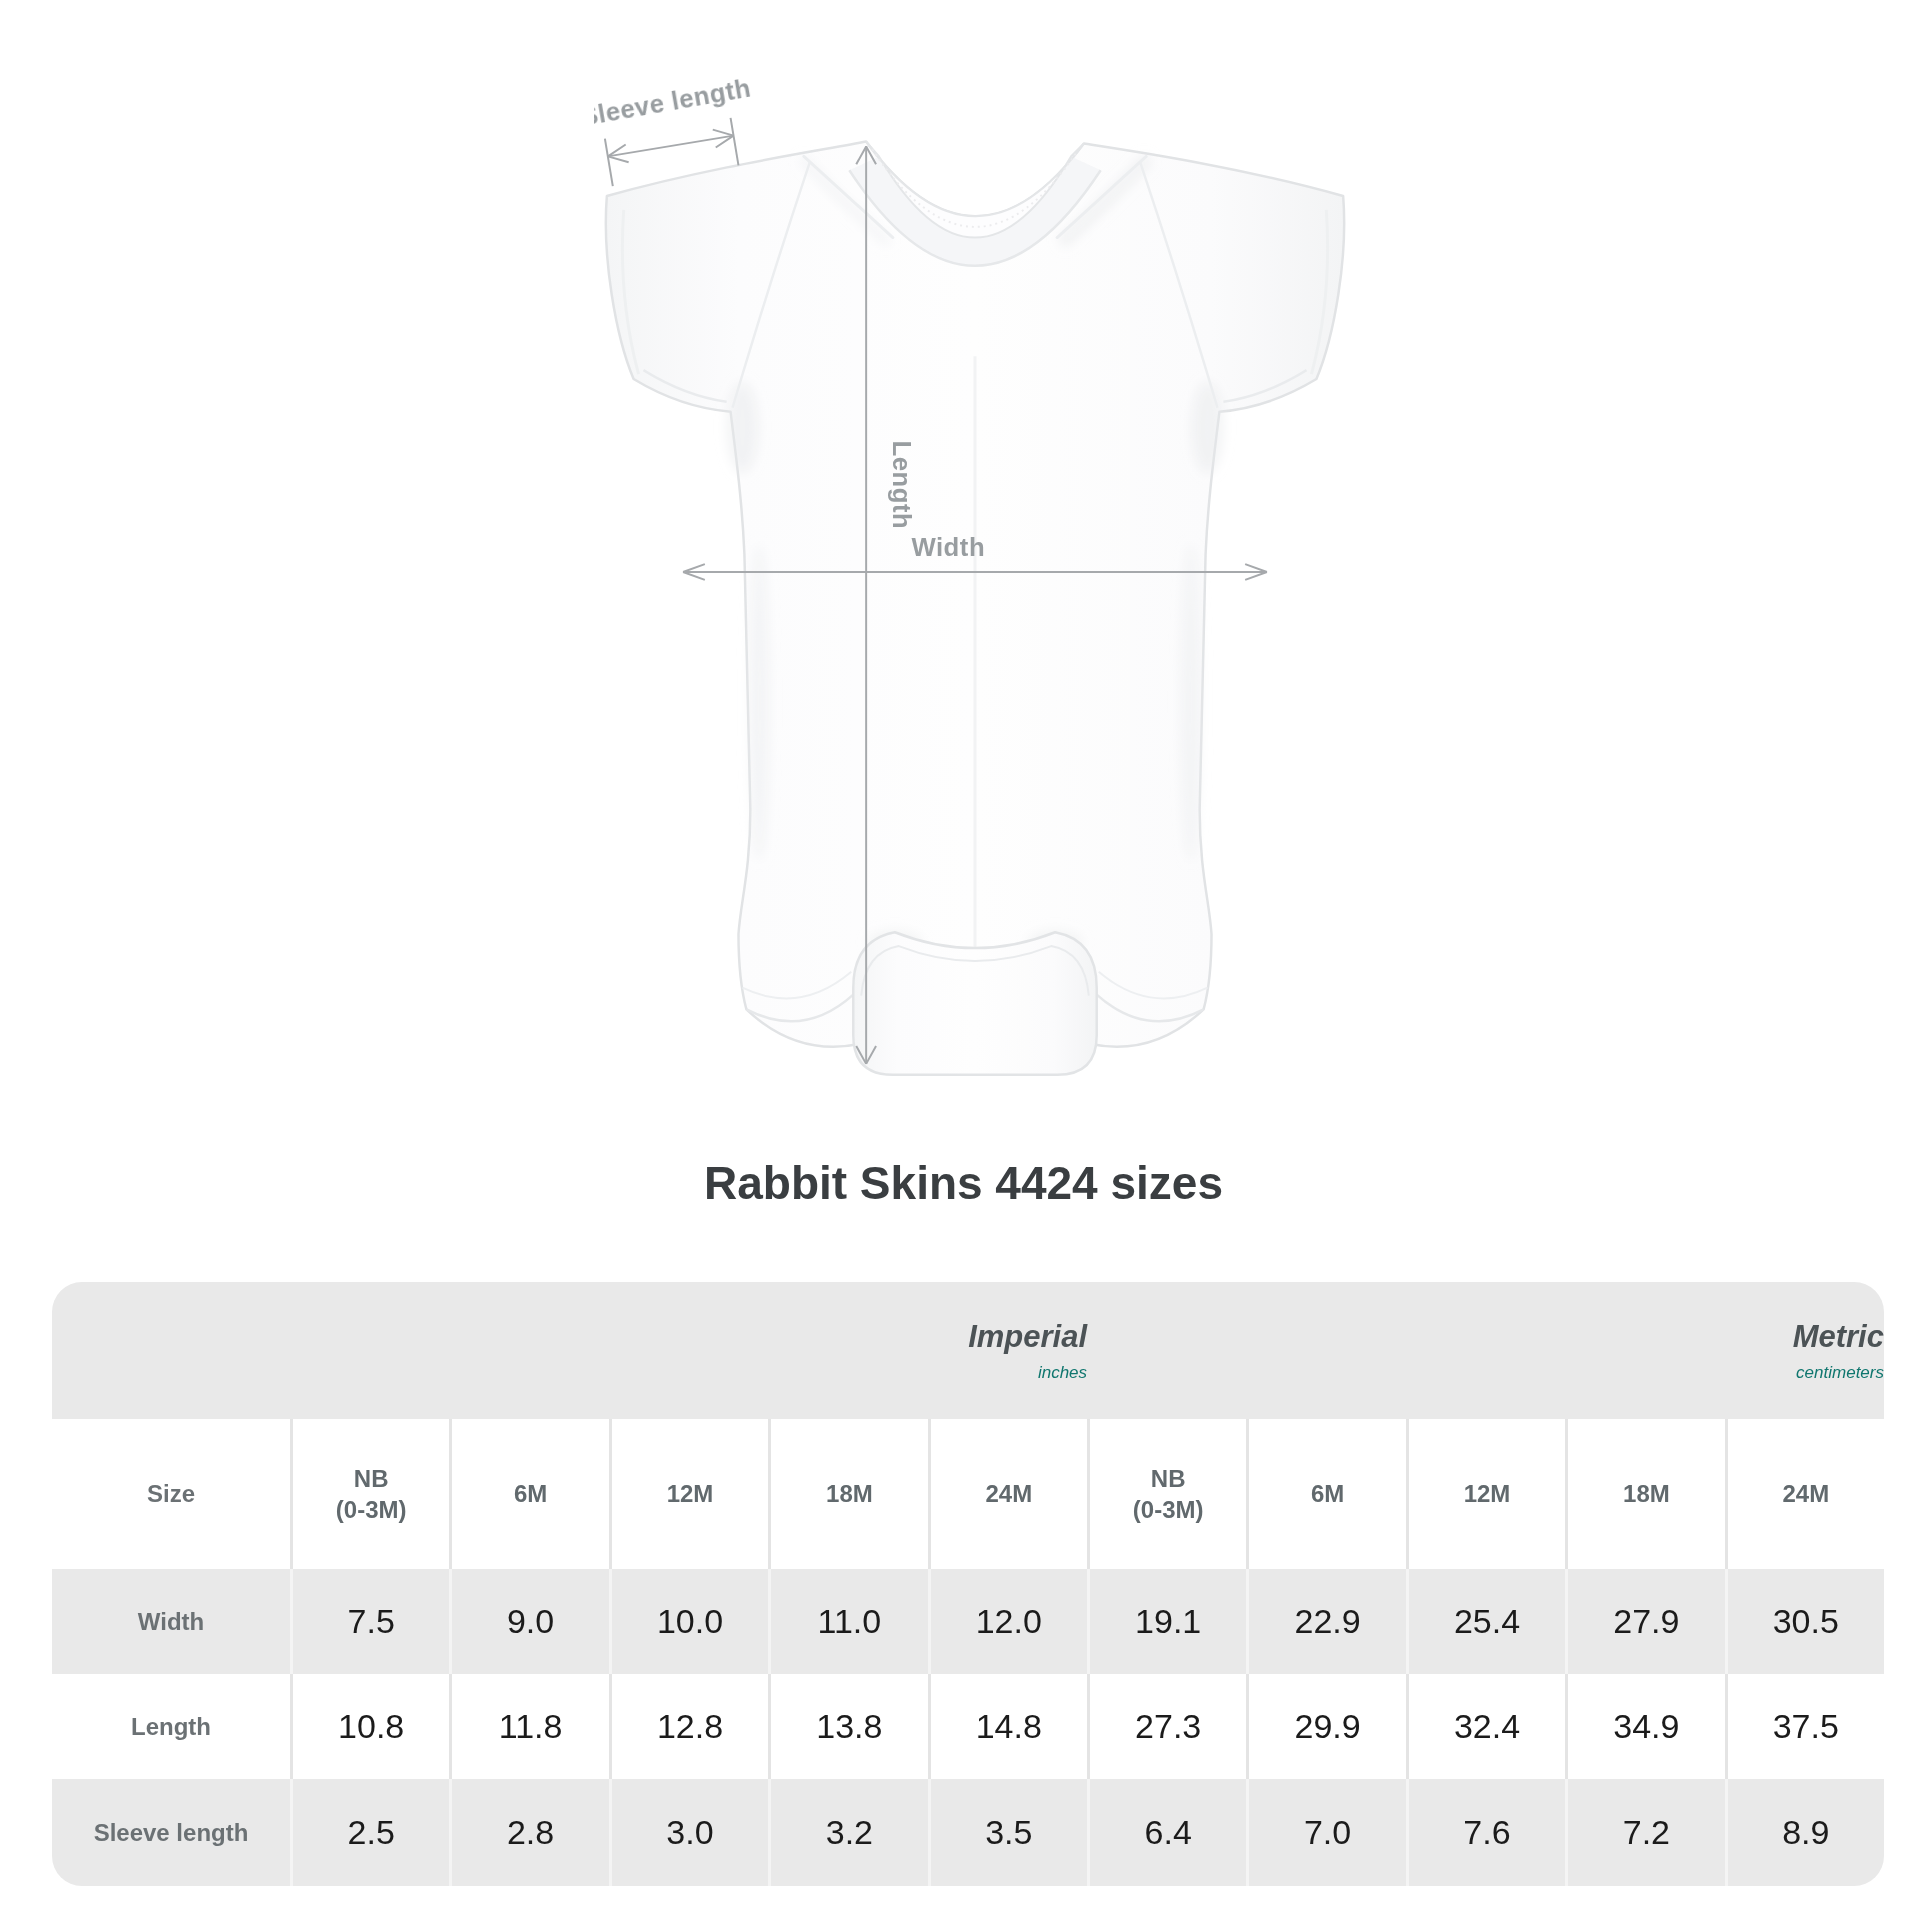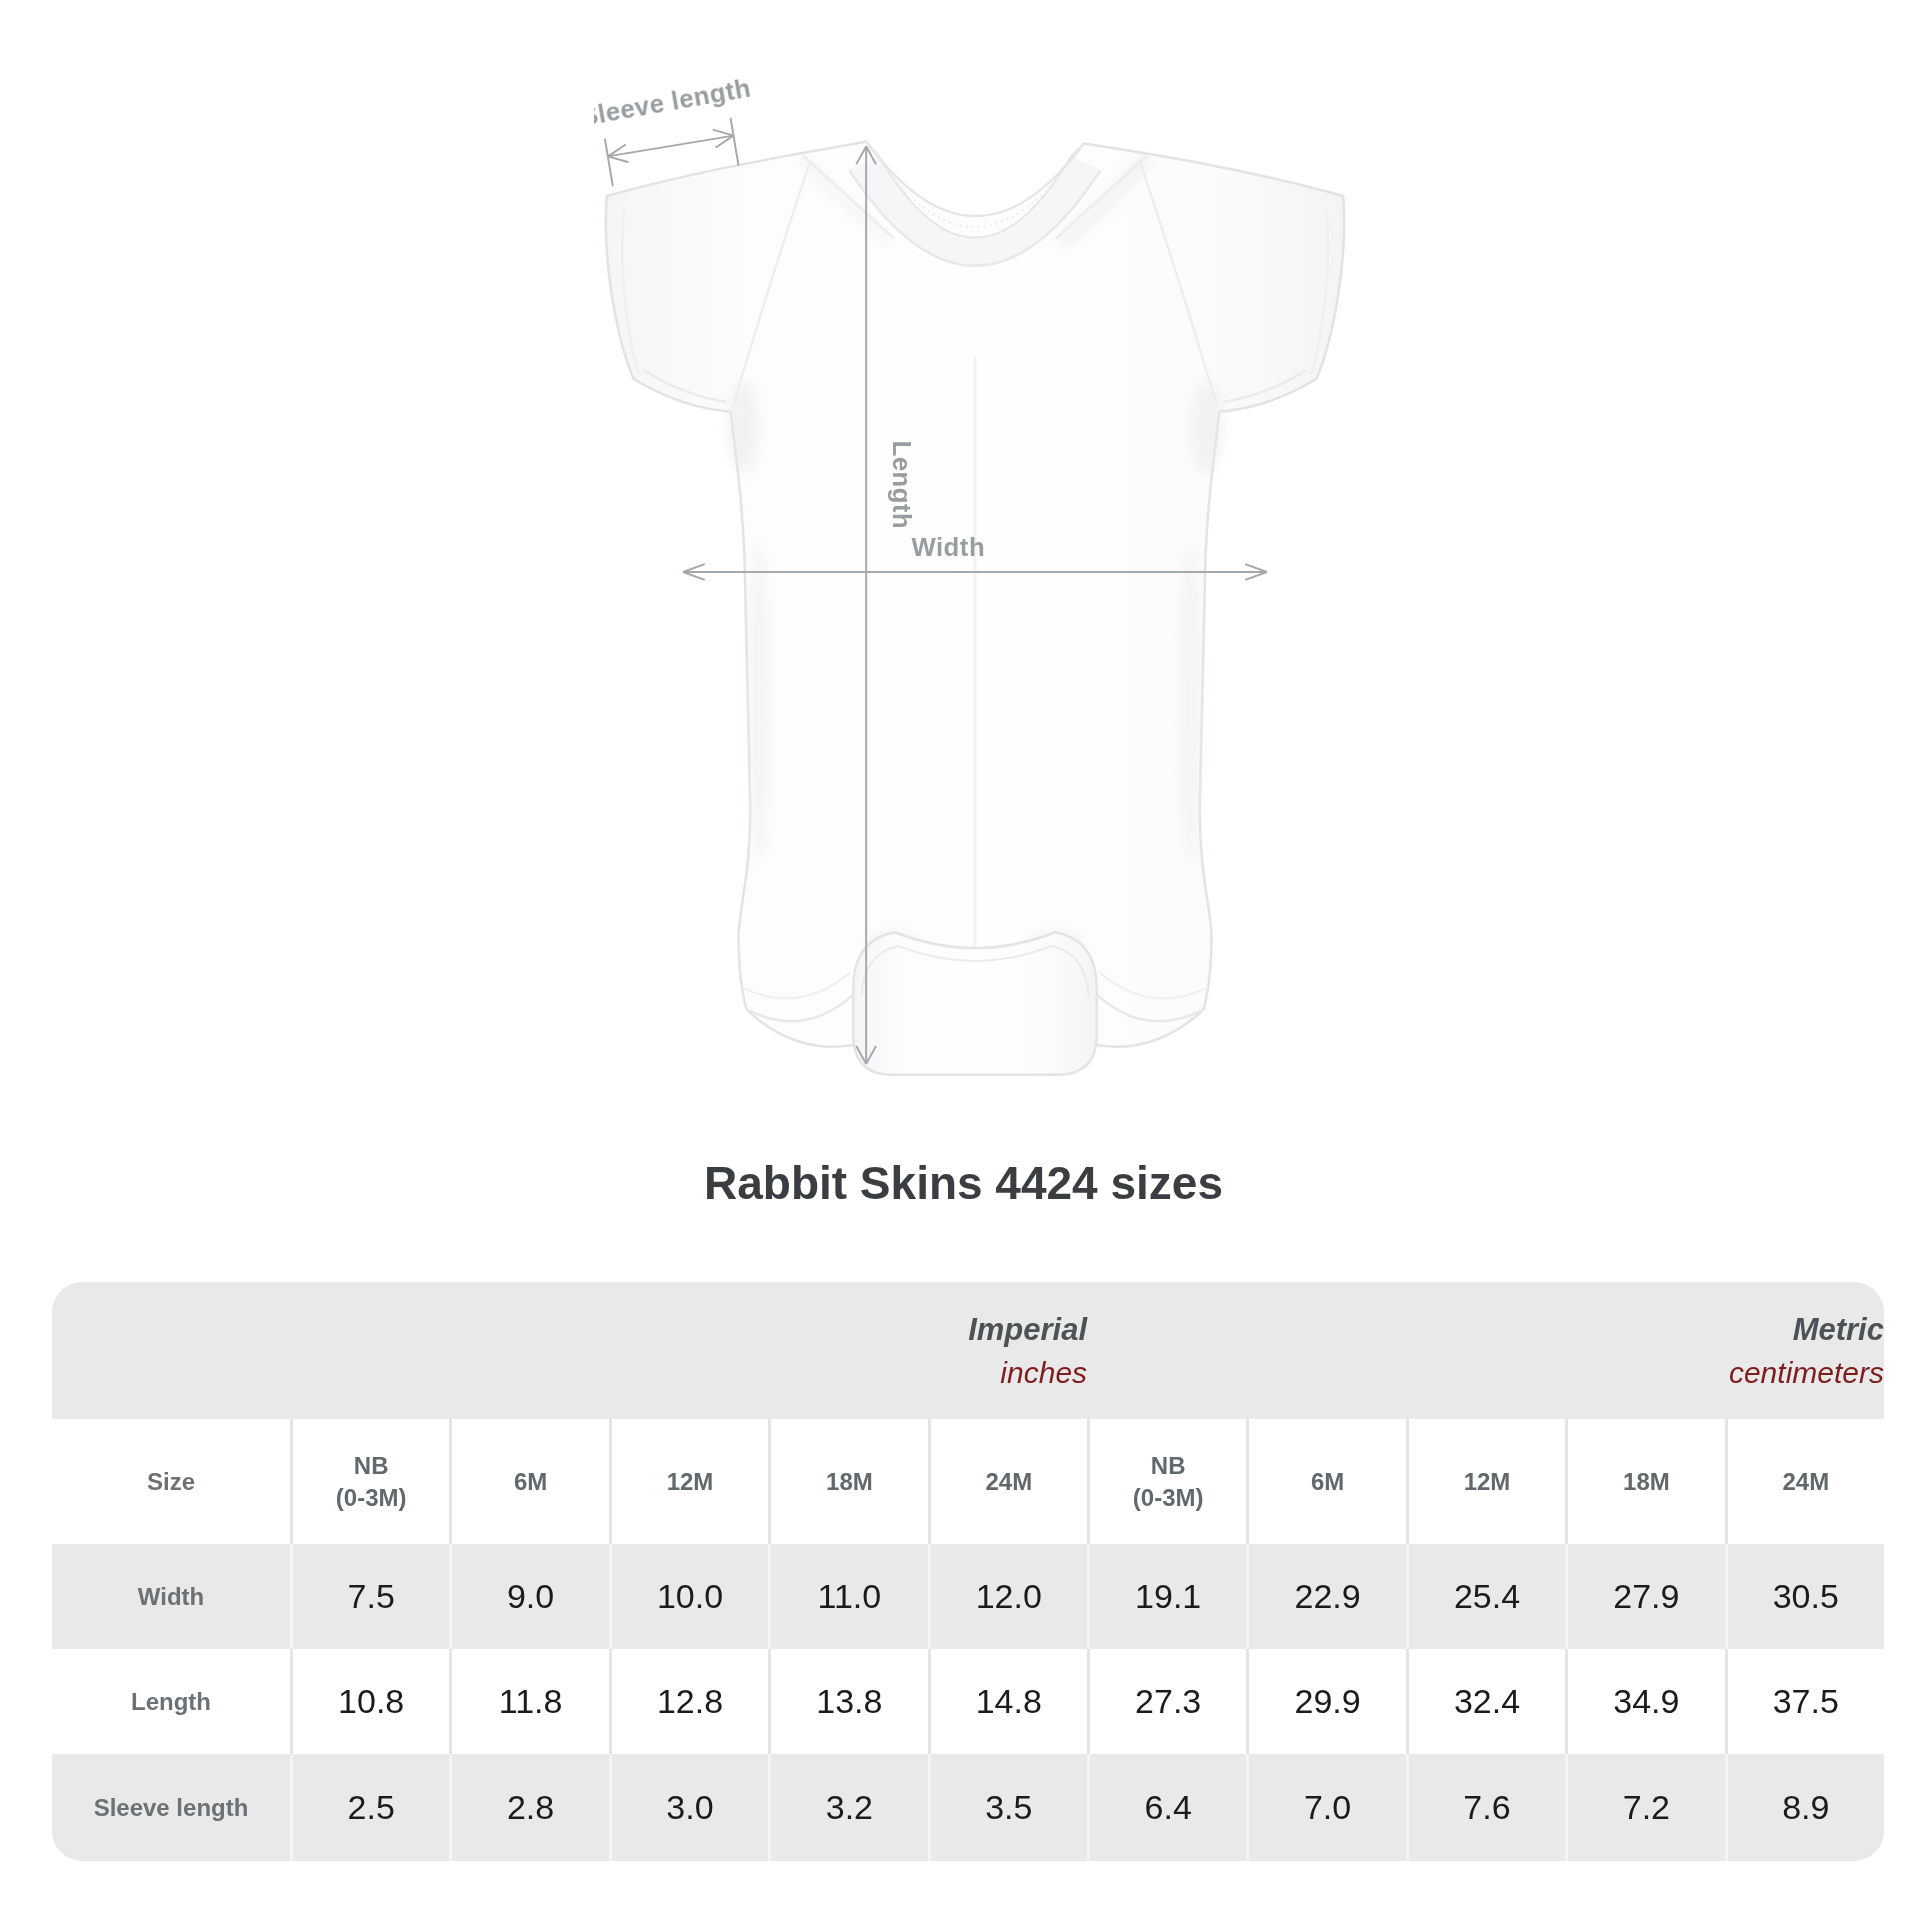--- a/index.html
+++ b/index.html
@@ -78,42 +78,42 @@
   .unit-cell.imperial { width: 56.5%; padding-left: 71px; box-sizing: border-box; }
   .unit-cell.metric   { width: 43.5%; }
   .unit-name {
     font-size: 31px;
     font-weight: bold;
     font-style: italic;
     color: #4c5356;
   }
   .unit-sub {
     margin-top: 8px;
-    font-size: 30px;
+    font-size: 17px;
     font-style: italic;
-    color: #7f1d1d;
+    color: #0f766e;
   }
 
   .t-row {
     display: grid;
     grid-template-columns: 238px repeat(10, 1fr);
   }
   .t-row .cell {
     display: flex;
     flex-direction: column;
     align-items: center;
     justify-content: center;
     text-align: center;
     border-left: 3px solid transparent;
     box-sizing: border-box;
   }
   .t-row .cell:first-child { border-left: none; }
   .row-white { background: #ffffff; height: 105px; }
   .row-gray  { background: #e9e9e9; height: 105px; }
-  .row-head  { background: #ffffff; height: 125px; }
+  .row-head  { background: #ffffff; height: 150px; }
   .row-head .cell:not(:first-child),
   .row-white .cell:not(:first-child) { border-left-color: #e4e4e4; }
   .row-gray .cell:not(:first-child)  { border-left-color: #f4f4f4; }
   .row-sleeve { height: 107px; }
 
   .head-label, .row-label {
     font-size: 24px;
     font-weight: bold;
     color: #6b7174;
   }

